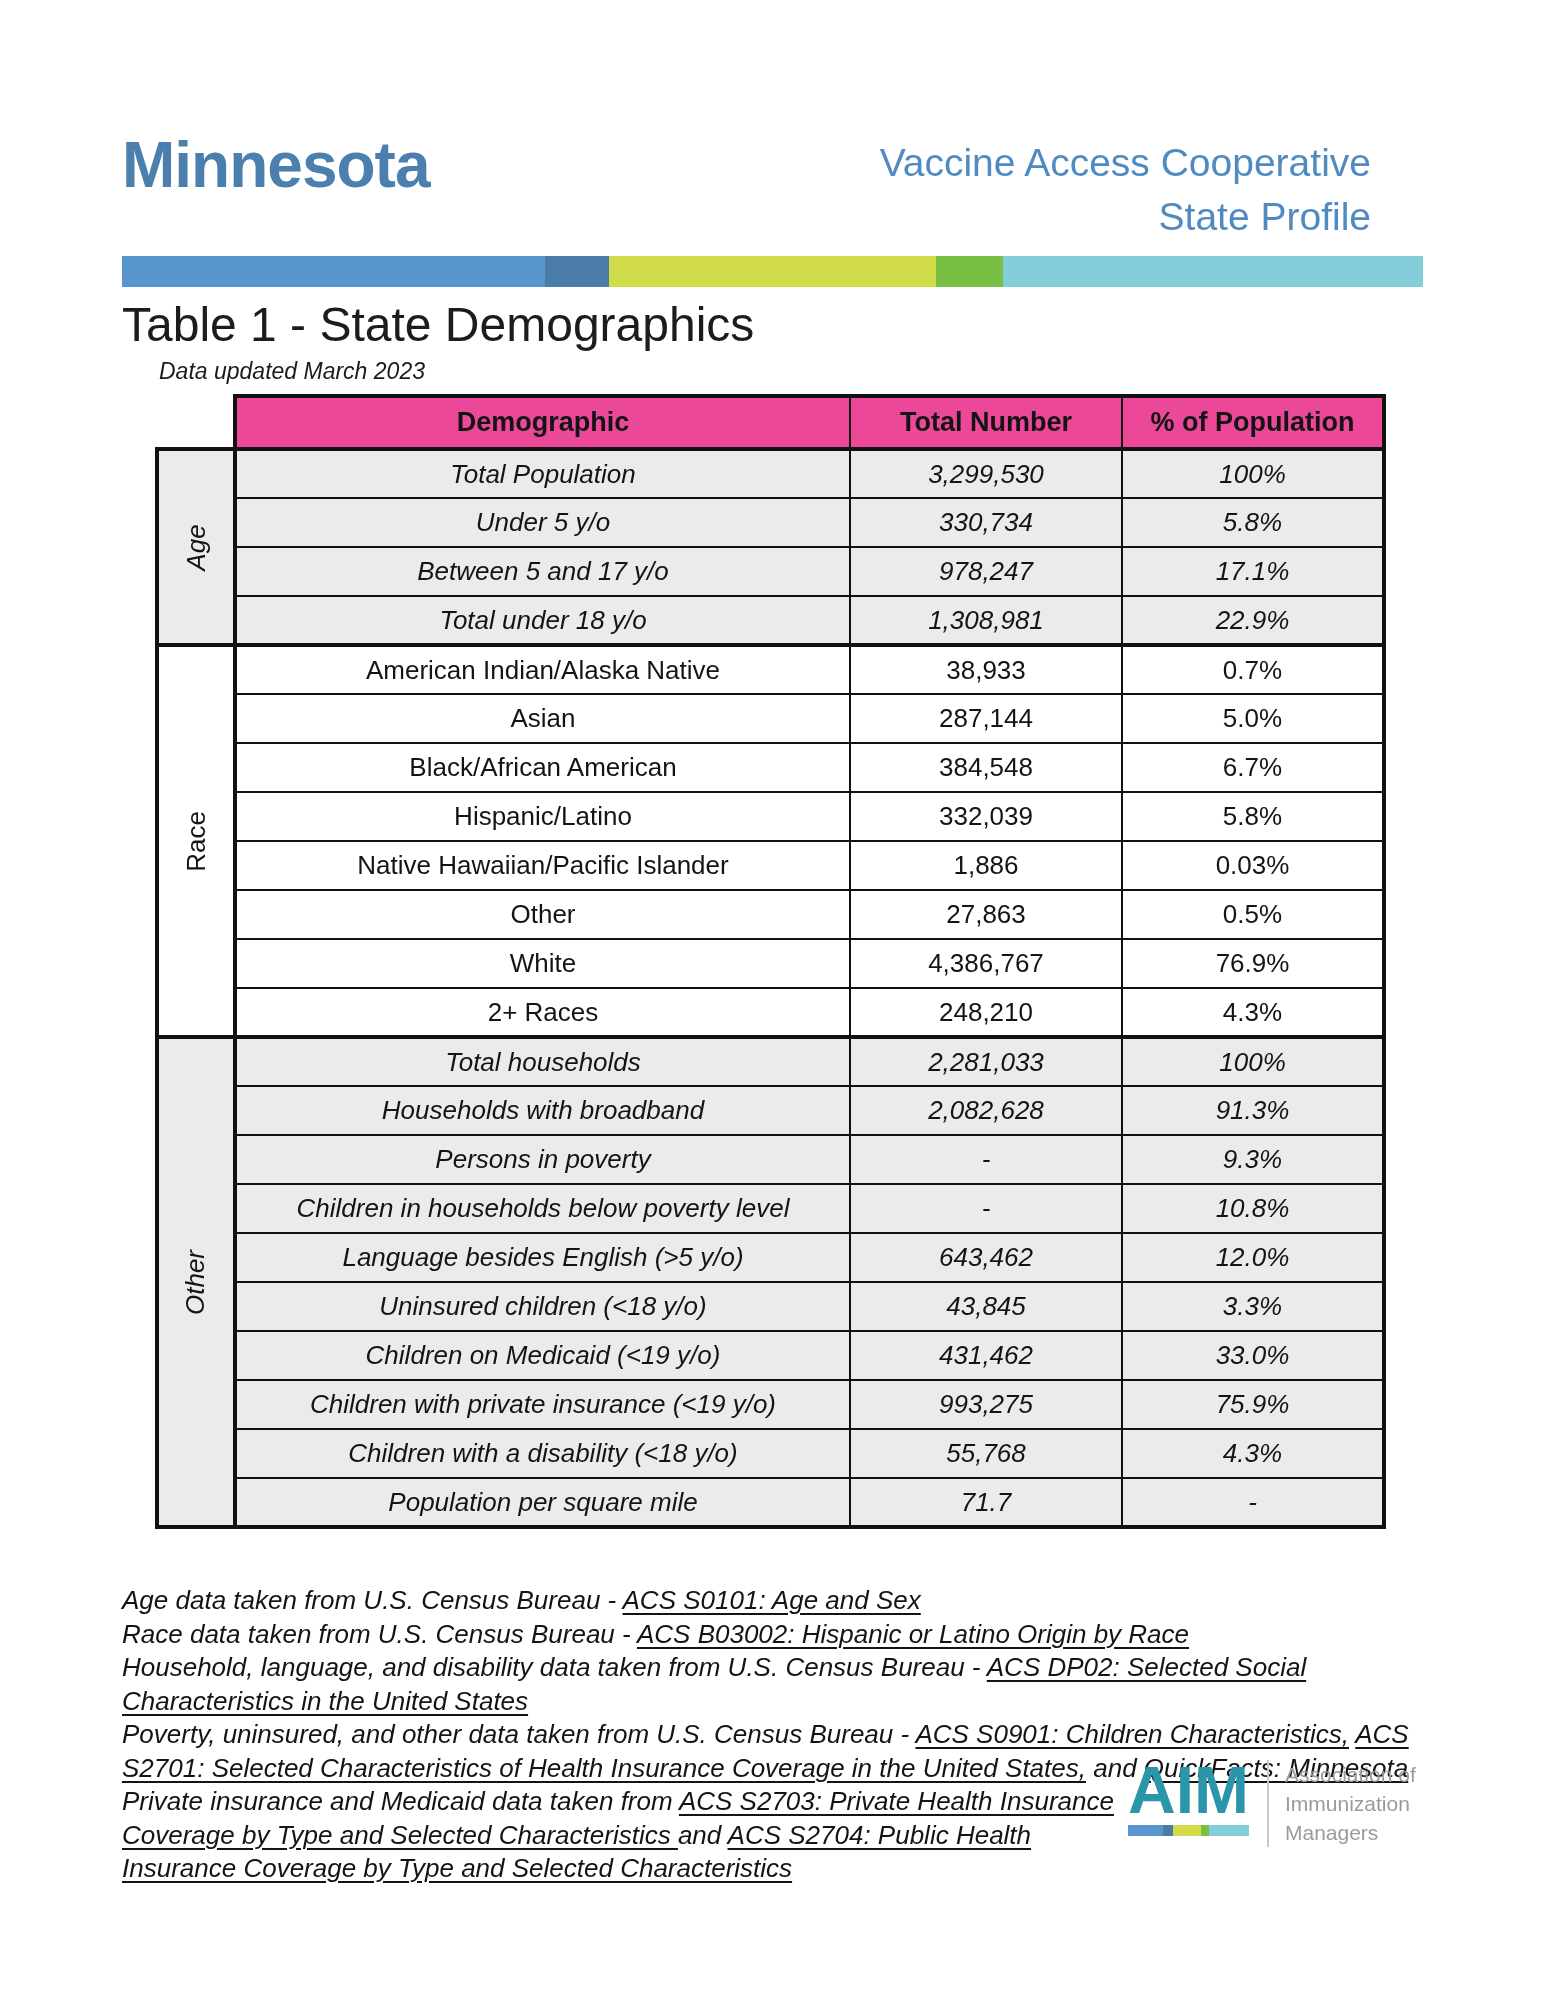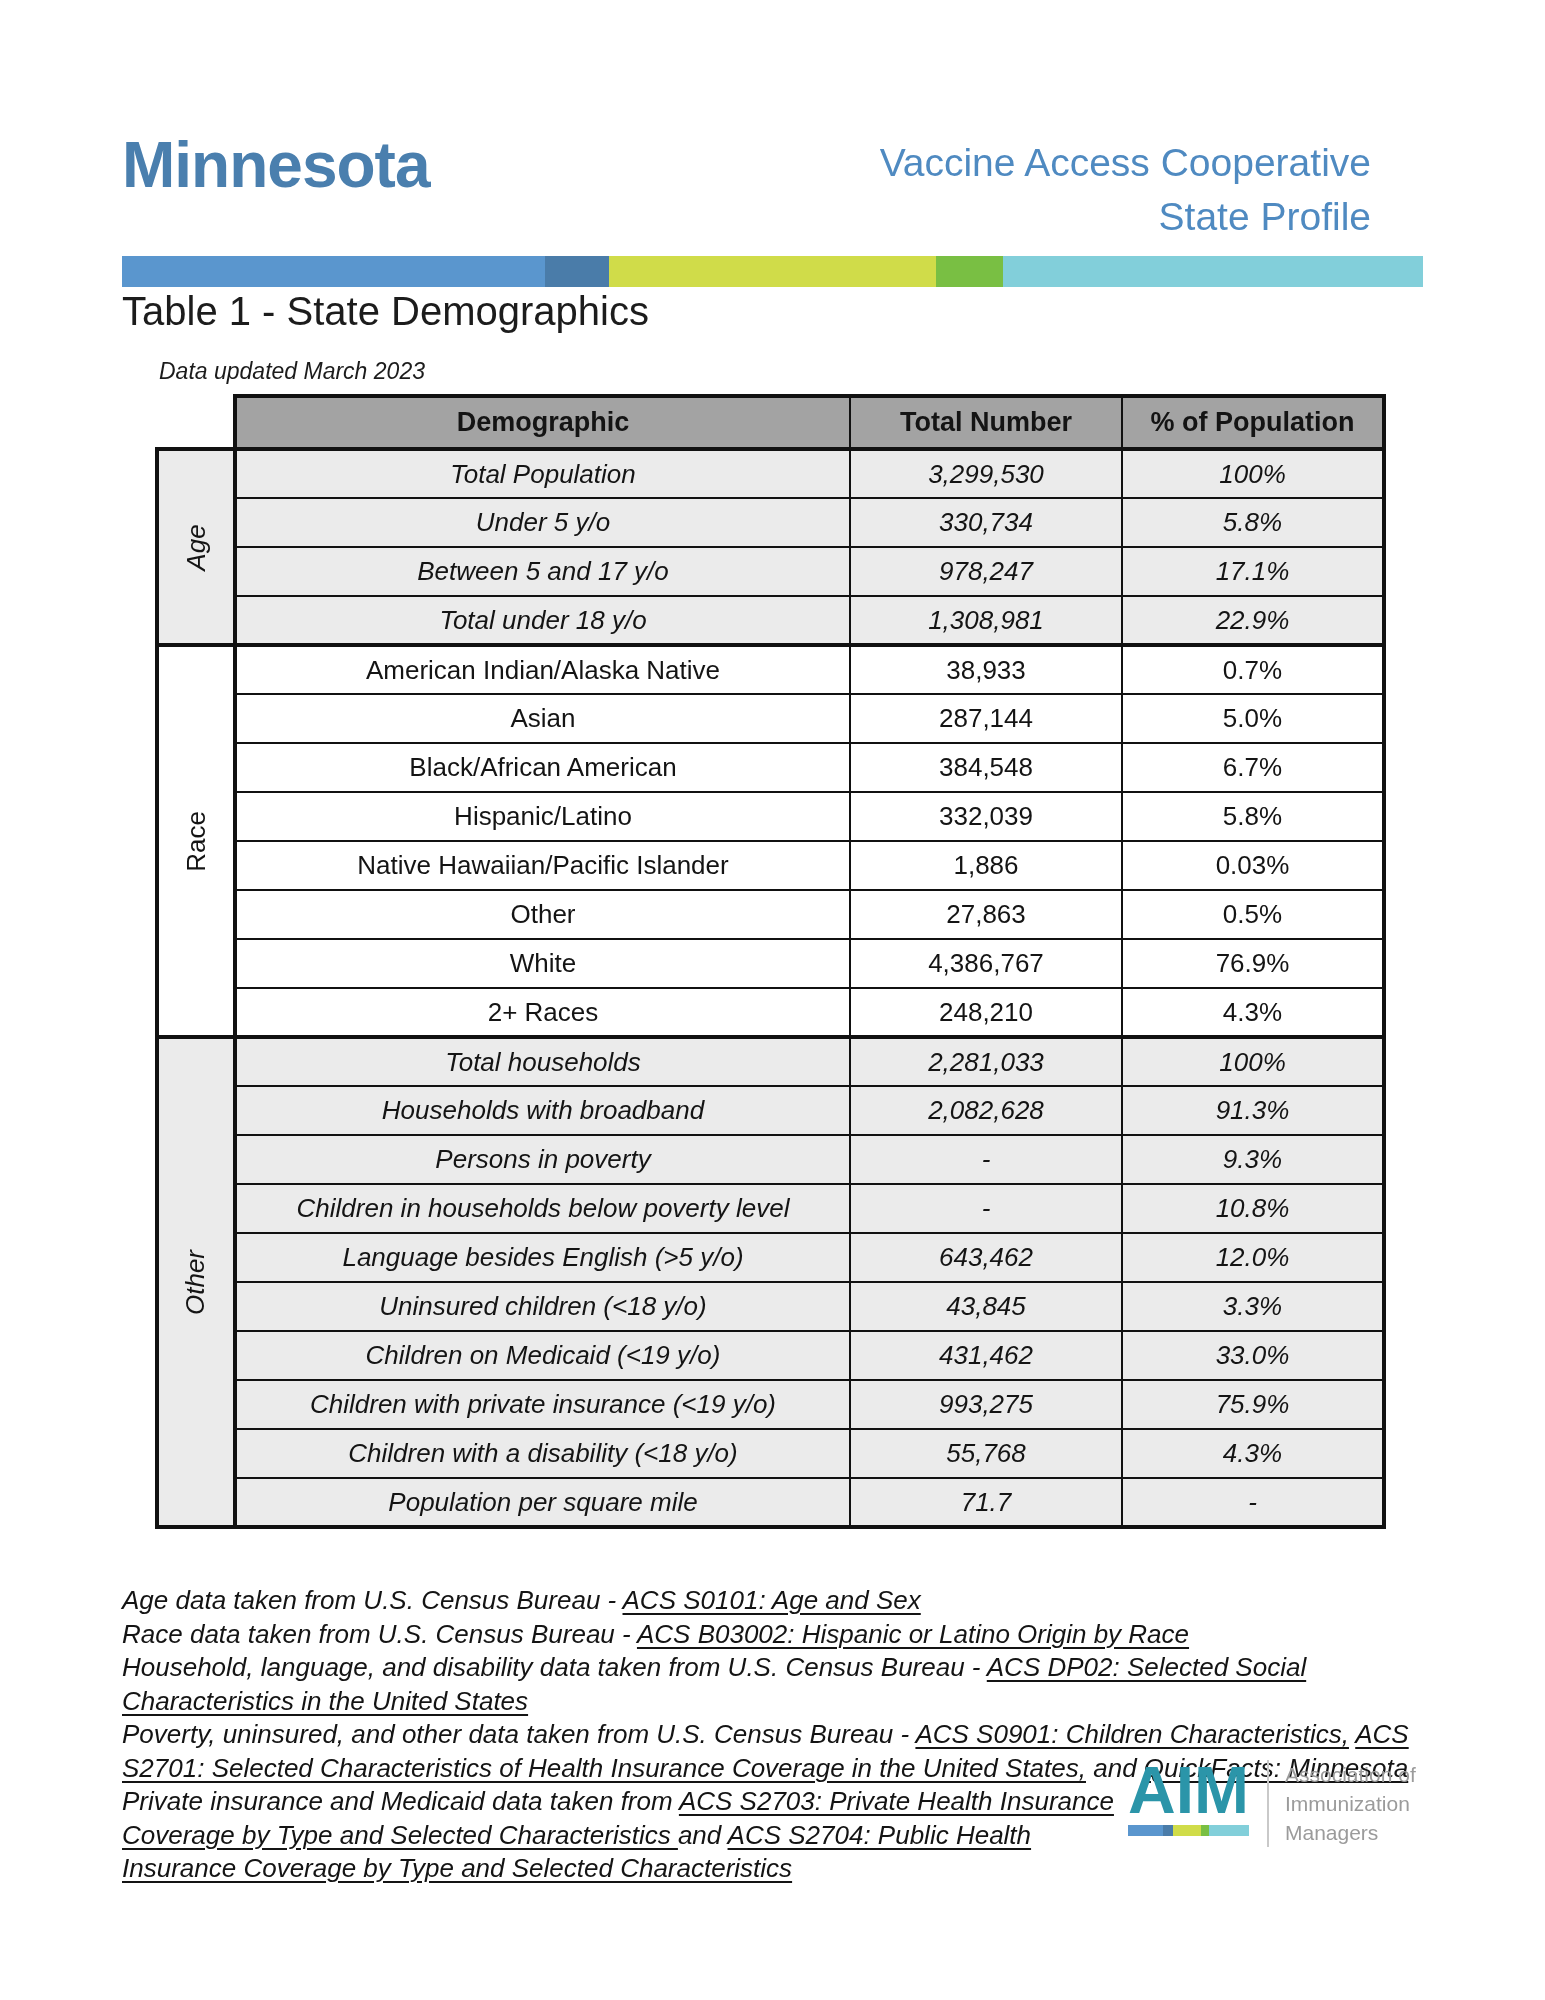--- a/index.html
+++ b/index.html
@@ -24,37 +24,37 @@
 
   
   .accent-bar {
     position:absolute; left:122px; top:256px;
     width:1301px; height:31px; display:flex;
   }
   .accent-bar > div, .aim-bar > div { flex-basis:0; }
 
   
   .page-title {
-    position:absolute; left:122px; top:289px;
-    font-size:40px; font-weight:normal; color:#1c1c1c;
+    position:absolute; left:122px; top:297px;
+    font-size:48px; font-weight:normal; color:#1c1c1c;
   }
   .page-subtitle {
     position:absolute; left:122px; top:358px;
     font-size:23px; font-style:italic; color:#1c1c1c;margin-left:37px;
   }
 
   
   .demo-table {
     position:absolute; left:155px; top:394px;
     border-collapse:collapse; color:#141414;
     table-layout:fixed;
   }
   .demo-table th, .demo-table td { border:2px solid #111111; }
   .demo-table thead th {
-    background:#a3a3a3; font-weight:bold; font-size:27px;
+    background:#ec4899; font-weight:bold; font-size:27px;
     height:53px; text-align:center;
     border-top-width:4px; border-bottom-width:4px;
   }
   .demo-table thead th.corner { border:none; background:transparent; }
   .demo-table thead th.h-demo { border-left-width:4px; }
   .demo-table thead th.h-pct  { border-right-width:4px; }
   .demo-table td {
     height:49px; font-size:26px; text-align:center;
     vertical-align:middle; background:#ffffff;
   }

